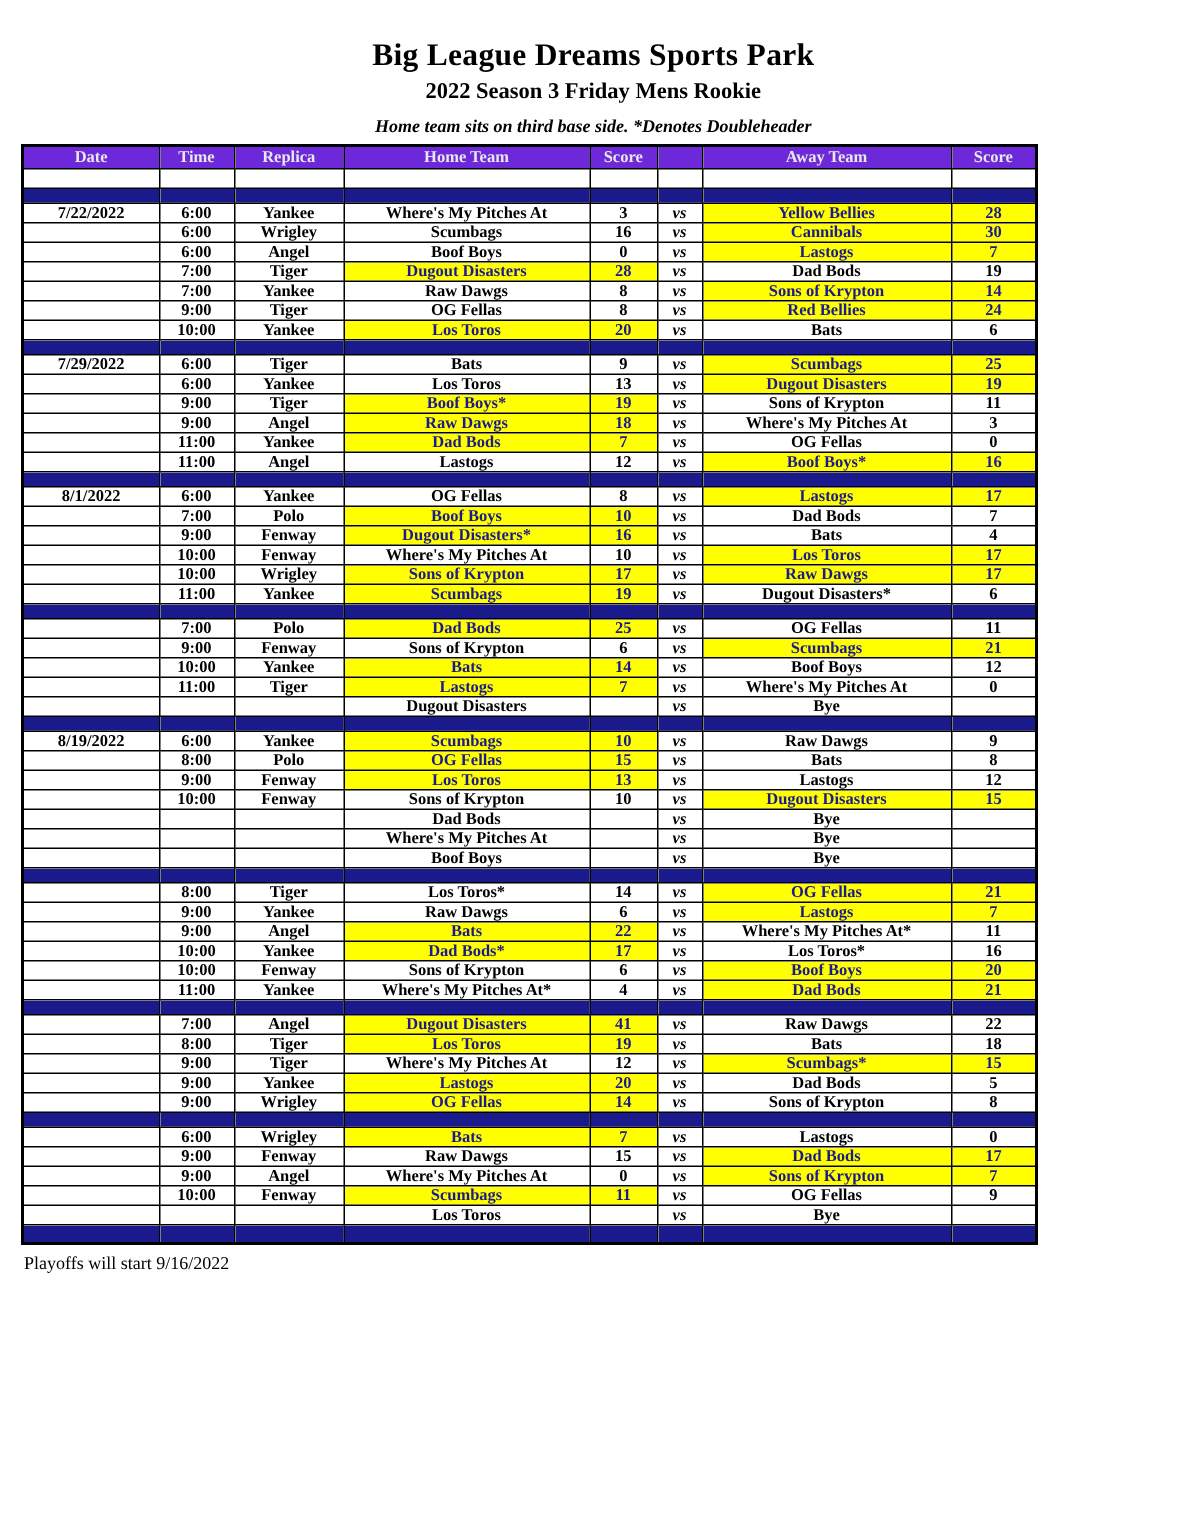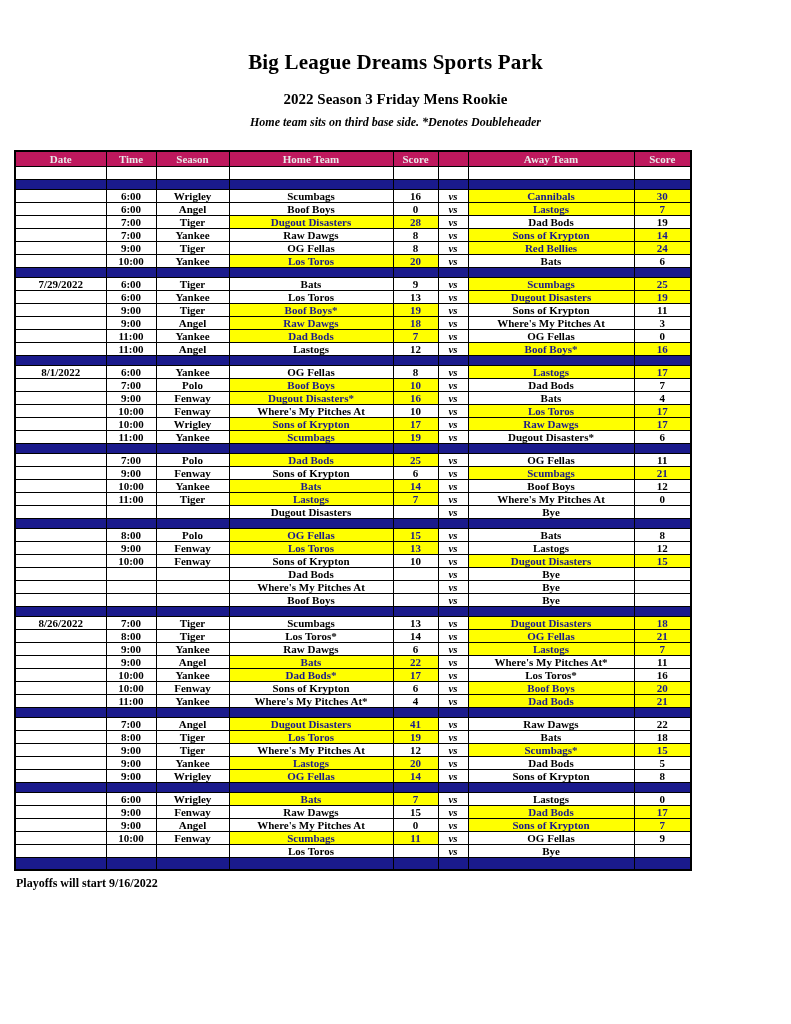--- a/index.html
+++ b/index.html
@@ -2,65 +2,65 @@
 <html><head>
 <meta charset="utf-8">
 <style>
   * { box-sizing: border-box; }
   html,body {
     margin:0; padding:0;
     width:791px; height:1024px;
     background:#ffffff;
     font-family:"Liberation Serif", serif;
   }
-  .page { padding-top:50px; }
+  .page { padding-top:24px; }
   .title {
     text-align:center; font-weight:bold; font-size:21px; color:#000;
     margin:0 0 4px 0; letter-spacing:0.2px;
   }
   .subtitle {
     text-align:center; font-weight:bold; font-size:15px; color:#000;
-    margin:16px 0 7px 0;
+    margin:4px 0 7px 0;
   }
   .note {
     text-align:center; font-weight:bold; font-style:italic; font-size:12px;
-    color:#000; margin:0 0 20px 0;
+    color:#000; margin:0 0 4px 0;
   }
   table.sched {
     border-collapse:collapse;
     table-layout:fixed;
     margin-left:14px;
     width:676px;
     border:2px solid #000;
   }
   table.sched td, table.sched th {
     border:1px solid #000;
     padding:0 2px;
     height:13px;
     line-height:12px;
     font-size:11px;
     font-weight:bold;
     text-align:center;
     overflow:hidden;
     white-space:nowrap;
   }
   tr.header-row th {
-    background:#be185d;
+    background:#6d28d9;
     color:#e8e8e8;
     height:15px;
     font-size:11px;
   }
   tr.empty-row td { height:13px; background:#fff; }
   tr.sep td { background:#1a1a8c; height:10px; border-color:#000; }
   tr.sep.tall td { height:13px; }
   td.win { background:#ffff00; color:#1a1a8c; }
   td.vs { font-style:italic; font-size:10px; }
   .footer {
     margin:5px 0 0 16px;
-    font-weight:bold; font-size:12px; color:#000;
+    font-weight:normal; font-size:12px; color:#000;
   }
 </style>
 </head>
 <body>
 
 <div class="page">
   <h1 class="title">Big League Dreams Sports Park</h1>
   <h2 class="subtitle">2022 Season 3 Friday Mens Rookie</h2>
   <div class="note">Home team sits on third base side.  *Denotes Doubleheader</div>
 
@@ -72,21 +72,21 @@
       <col style="width:164px">
         <col style="width:45px">
         <col style="width:30px">
       <col style="width:166px">
         <col style="width:57px">
     </colgroup>
     <thead>
       <tr class="header-row">
         <th>Date</th>
         <th>Time</th>
-        <th>Season</th>
+        <th>Replica</th>
         <th>Home Team</th>
         <th>Score</th>
         <th></th>
         <th>Away Team</th>
         <th>Score</th>
       </tr>
     </thead>
     <tbody>
         <tr class="empty-row">
           <td></td>
@@ -102,20 +102,30 @@
           <td></td>
           <td></td>
           <td></td>
           <td></td>
           <td></td>
           <td></td>
           <td></td>
           <td></td>
         </tr>
         <tr>
+          <td>7/22/2022</td>
+          <td>6:00</td>
+          <td>Yankee</td>
+          <td>Where's My Pitches At</td>
+          <td>3</td>
+          <td class="vs">vs</td>
+          <td class="win">Yellow Bellies</td>
+          <td class="win">28</td>
+        </tr>
+        <tr>
           <td></td>
           <td>6:00</td>
           <td>Wrigley</td>
           <td>Scumbags</td>
           <td>16</td>
           <td class="vs">vs</td>
           <td class="win">Cannibals</td>
           <td class="win">30</td>
         </tr>
         <tr>
@@ -372,20 +382,30 @@
           <td></td>
           <td></td>
           <td></td>
           <td></td>
           <td></td>
           <td></td>
           <td></td>
           <td></td>
         </tr>
         <tr>
+          <td>8/19/2022</td>
+          <td>6:00</td>
+          <td>Yankee</td>
+          <td class="win">Scumbags</td>
+          <td class="win">10</td>
+          <td class="vs">vs</td>
+          <td>Raw Dawgs</td>
+          <td>9</td>
+        </tr>
+        <tr>
           <td></td>
           <td>8:00</td>
           <td>Polo</td>
           <td class="win">OG Fellas</td>
           <td class="win">15</td>
           <td class="vs">vs</td>
           <td>Bats</td>
           <td>8</td>
         </tr>
         <tr>
@@ -440,30 +460,20 @@
         </tr>
         <tr class="sep">
           <td></td>
           <td></td>
           <td></td>
           <td></td>
           <td></td>
           <td></td>
           <td></td>
           <td></td>
-        </tr>
-        <tr>
-          <td>8/26/2022</td>
-          <td>7:00</td>
-          <td>Tiger</td>
-          <td>Scumbags</td>
-          <td>13</td>
-          <td class="vs">vs</td>
-          <td class="win">Dugout Disasters</td>
-          <td class="win">18</td>
         </tr>
         <tr>
           <td></td>
           <td>8:00</td>
           <td>Tiger</td>
           <td>Los Toros*</td>
           <td>14</td>
           <td class="vs">vs</td>
           <td class="win">OG Fellas</td>
           <td class="win">21</td>

